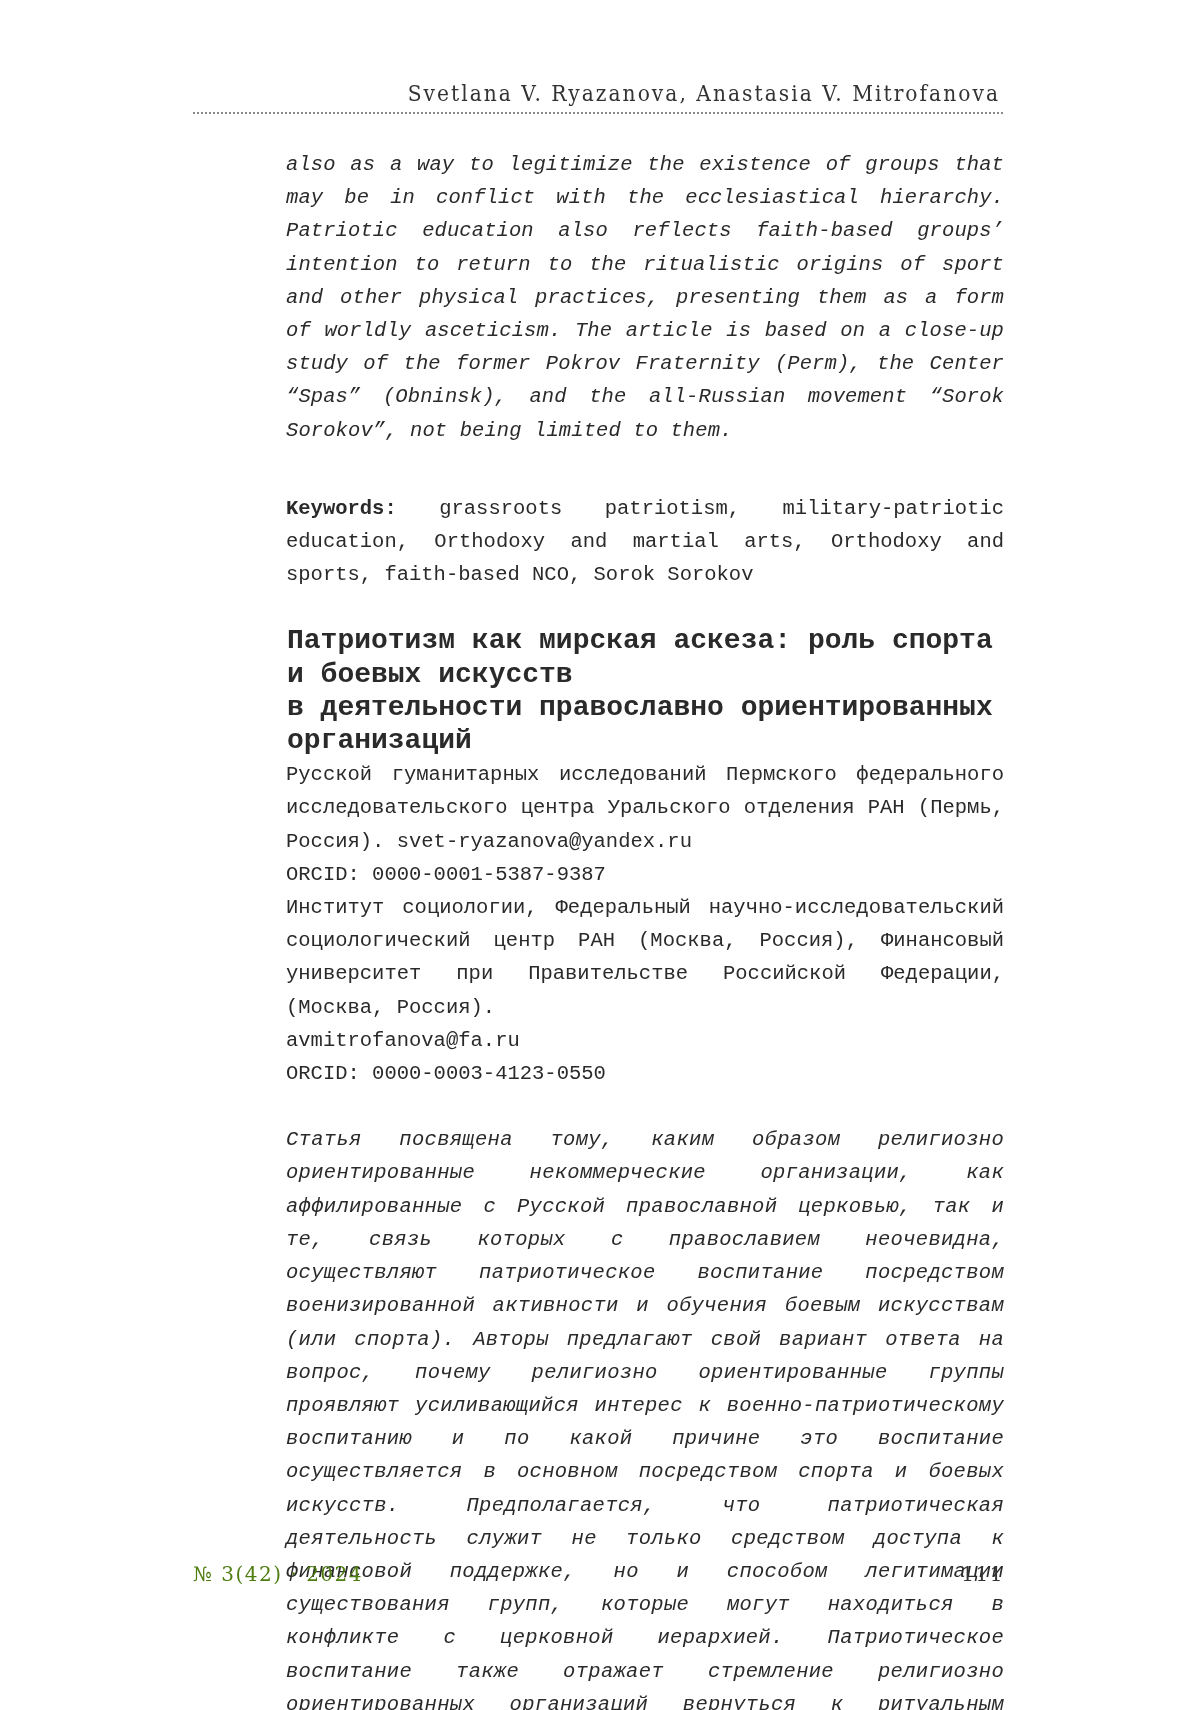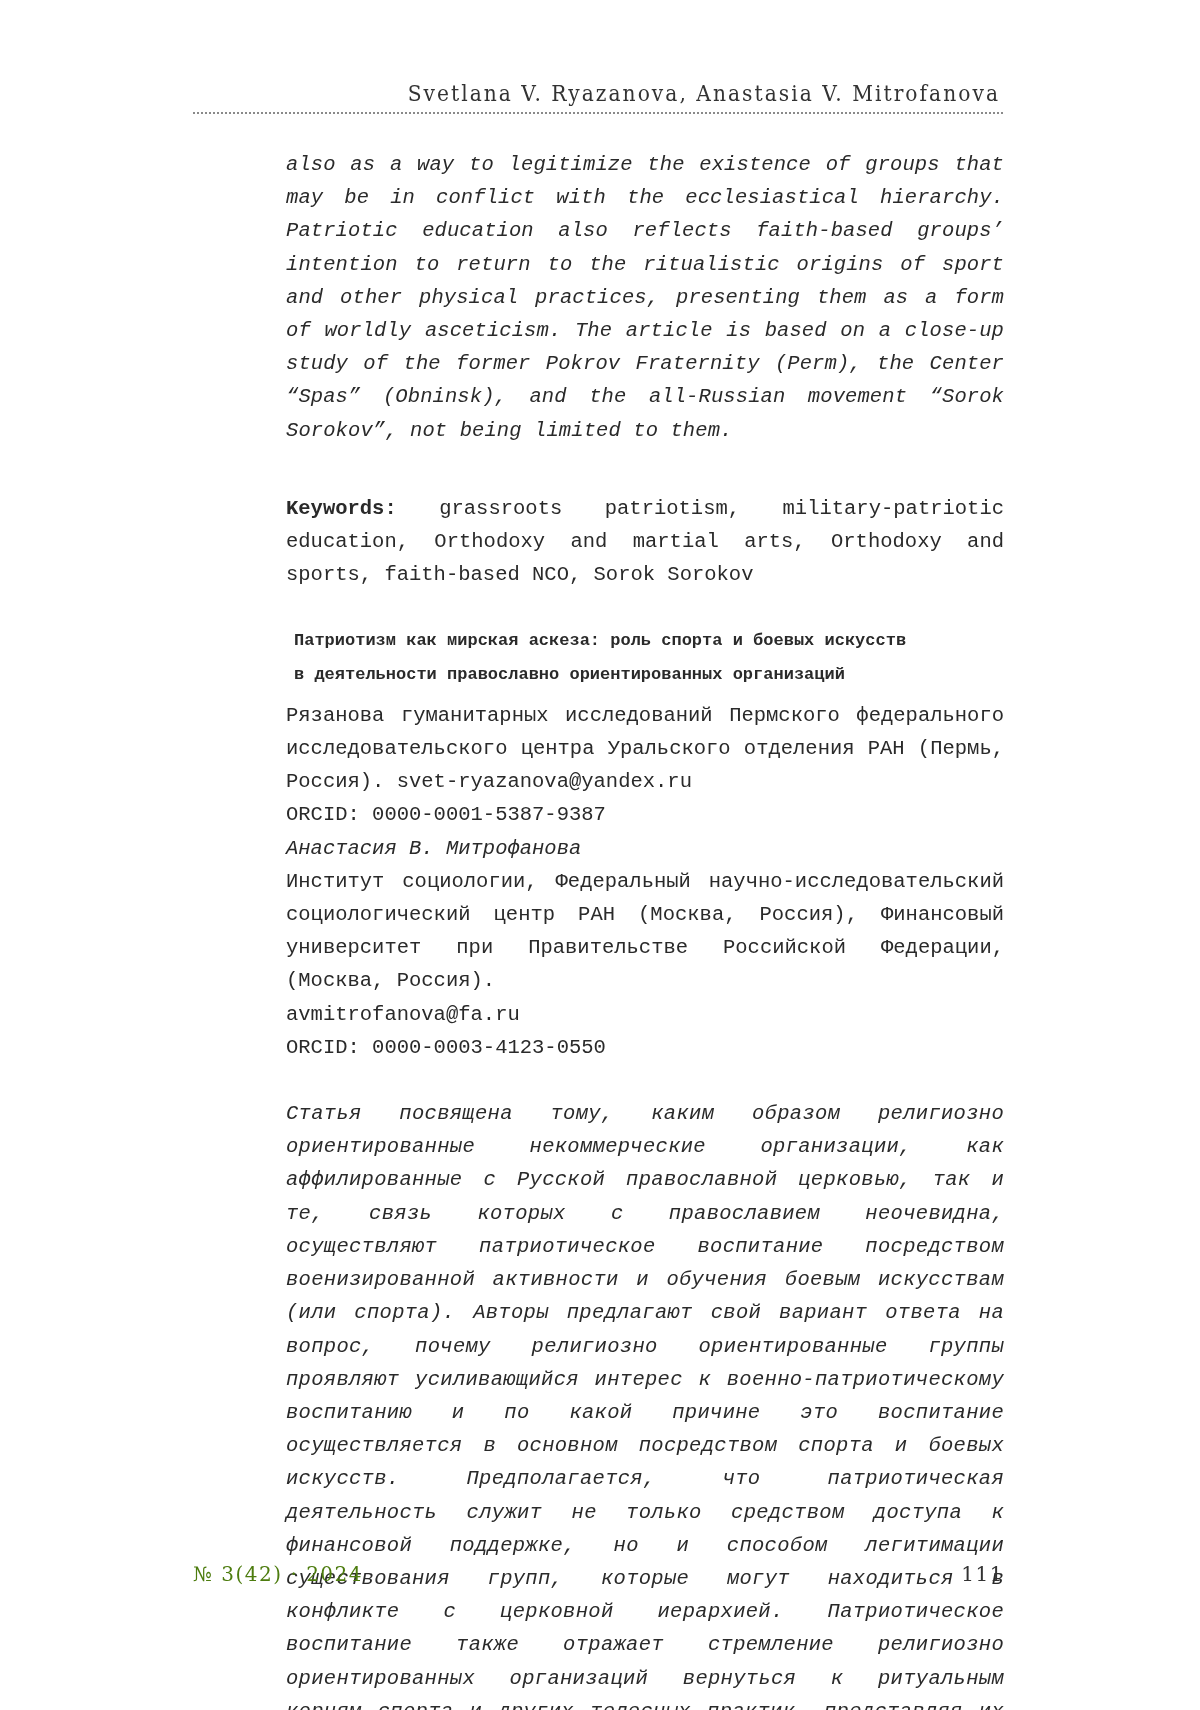--- a/index.html
+++ b/index.html
@@ -56,22 +56,22 @@
       font-size: 20.5px;
       letter-spacing: 0.1px;
     }
     .keywords {
       margin-top: 45px;
     }
     .kw-label { font-weight: bold; }
     .ru-block { margin-top: 33px; }
     .ru-title {
       font-weight: bold;
-      font-size: 17px;
-      margin: 8px;
+      font-size: 28px;
+      margin: 1px;
     }
     .line { display: block; }
     .ru-abstract {
       margin-top: 33px;
       letter-spacing: 0.3px;
     }
     .footer-left {
       position: absolute;
       left: 193px;
       top: 1562px;
@@ -102,26 +102,25 @@
 
   <p class="para keywords"><span class="kw-label">Keywords:</span><span> grassroots patriotism, military-patriotic education, Orthodoxy and martial arts, Orthodoxy and sports, faith-based NCO, Sorok Sorokov</span></p>
 
   <div class="ru-block">
     <p class="ru-title">
       <span class="line">Патриотизм как мирская аскеза: роль спорта и боевых искусств</span>
       <span class="line">в деятельности православно ориентированных организаций</span>
     </p>
 
     <div>
-      <div class="para">Рязанова гуманитарных исследований Пермского федерального исследовательского центра Уральского отделения РАН (Пермь, Россия). svet-ryazanova@yandex.ru</div>
+      <div class="para">Русской гуманитарных исследований Пермского федерального исследовательского центра Уральского отделения РАН (Пермь, Россия). svet-ryazanova@yandex.ru</div>
       <div>ORCID: 0000-0001-5387-9387</div>
     </div>
 
     <div>
-      <div class="italic">Анастасия В. Митрофанова</div>
       <div class="para">Институт социологии, Федеральный научно-исследовательский социологический центр РАН (Москва, Россия), Финансовый университет при Правительстве Российской Федерации, (Москва, Россия).</div>
       <div>avmitrofanova@fa.ru</div>
       <div>ORCID: 0000-0003-4123-0550</div>
     </div>
   </div>
 
   <p class="para italic ru-abstract">Статья посвящена тому, каким образом религиозно ориентированные некоммерческие организации, как аффилированные с Русской православной церковью, так и те, связь которых с православием неочевидна, осуществляют патриотическое воспитание посредством военизированной активности и обучения боевым искусствам (или спорта). Авторы предлагают свой вариант ответа на вопрос, почему религиозно ориентированные группы проявляют усиливающийся интерес к военно-патриотическому воспитанию и по какой причине это воспитание осуществляется в основном посредством спорта и боевых искусств. Предполагается, что патриотическая деятельность служит не только средством доступа к финансовой поддержке, но и способом легитимации существования групп, которые могут находиться в конфликте с церковной иерархией. Патриотическое воспитание также отражает стремление религиозно ориентированных организаций вернуться к ритуальным корням спорта и других телесных практик, представляя их как форму мирской аскезы. Статья основана на методе крупно-</p>
 </div>
 
 <div class="footer-left">№ 3(42) · 2024</div>

